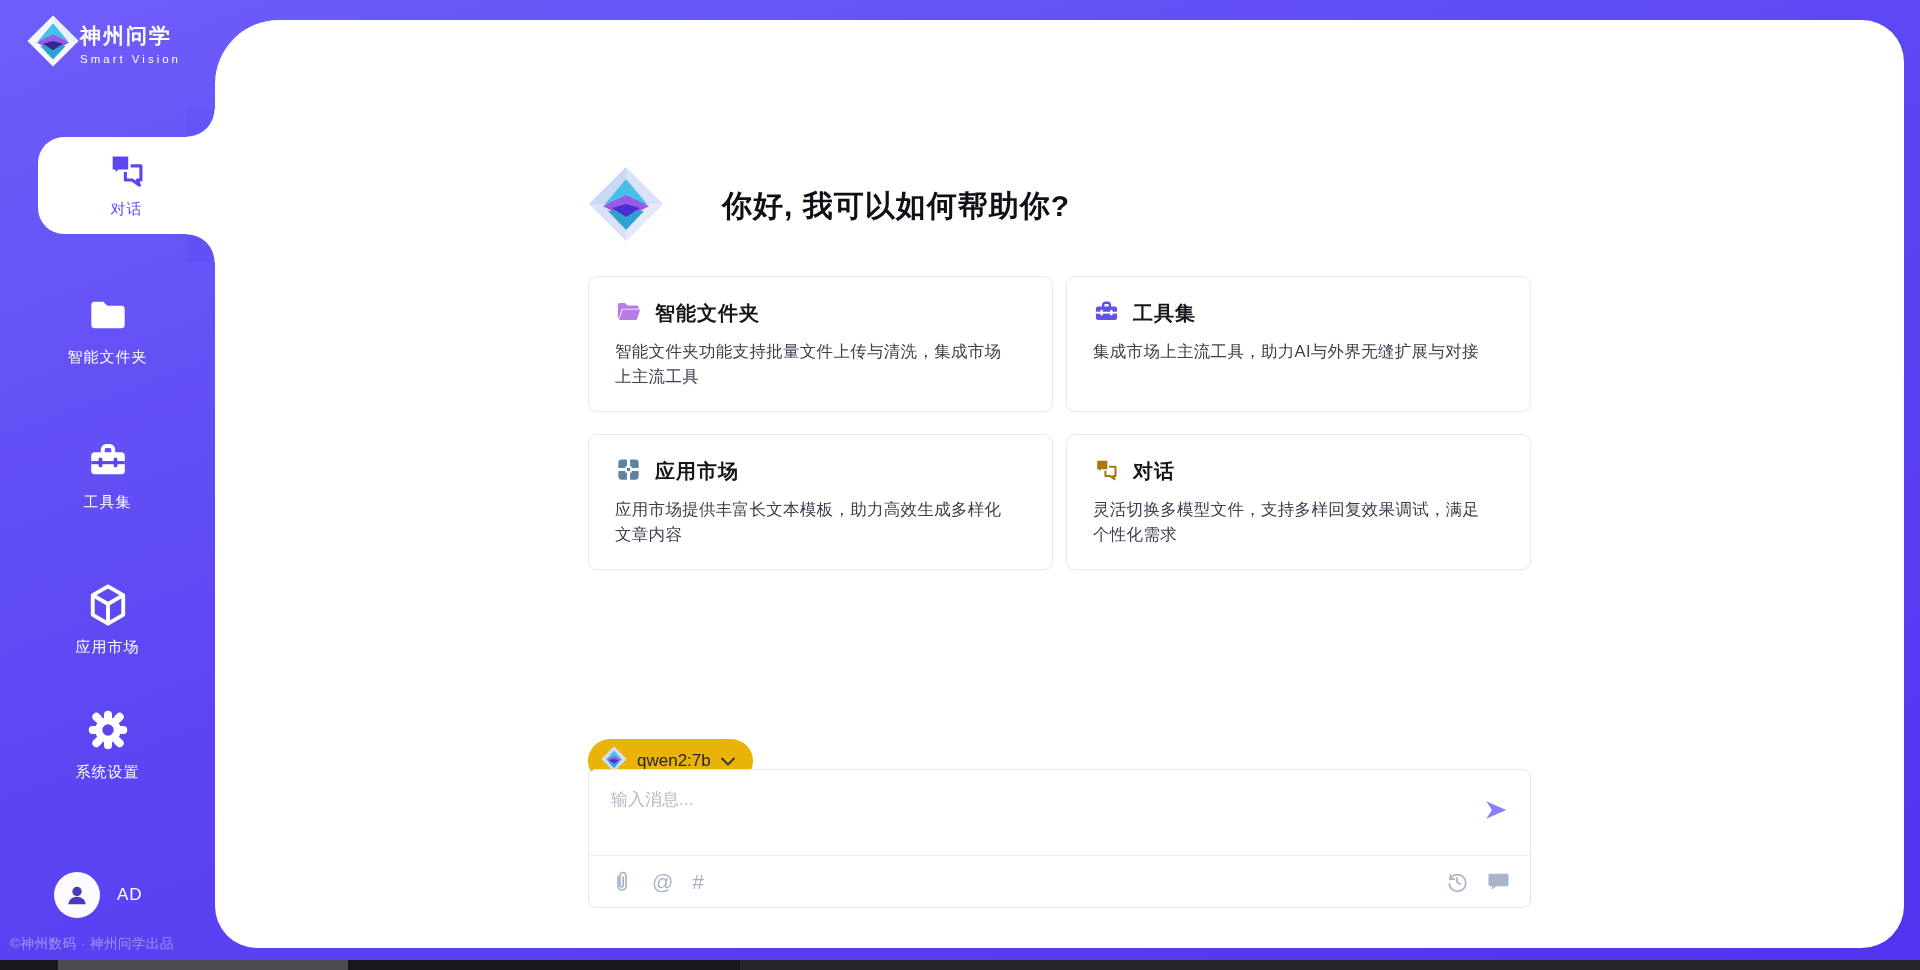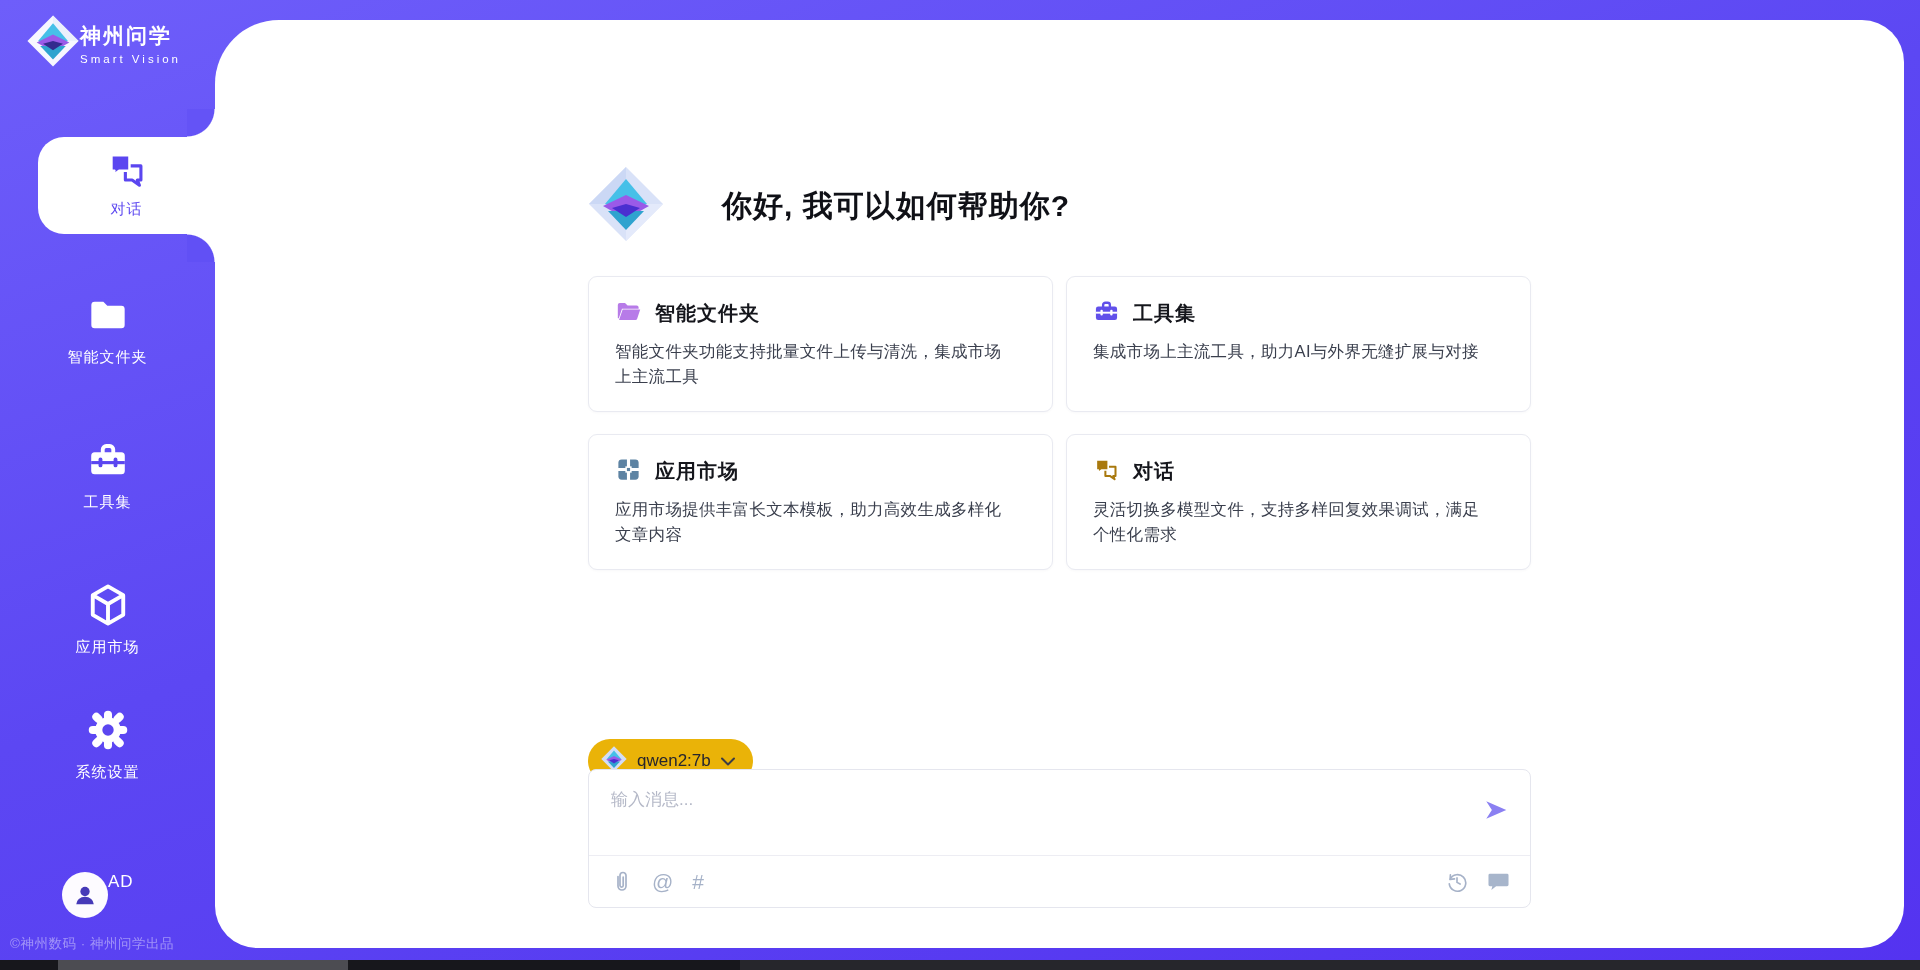--- a/index.html
+++ b/index.html
@@ -42,21 +42,21 @@
   }
   .tab-active::before {
     content:""; position:absolute; top:-28px; right:0; width:28px; height:28px;
     background:radial-gradient(circle 28px at 0 0,#6453F6 96%,#ffffff 100%);
   }
   .tab-active::after {
     content:""; position:absolute; bottom:-28px; right:0; width:28px; height:28px;
     background:radial-gradient(circle 28px at 0 100%,#6150F5 96%,#ffffff 100%);
   }
 
-  .user-row { position:absolute; top:872px; left:62px; display:flex; }
+  .user-row { position:absolute; top:872px; left:54px; display:flex; align-items:center; gap:17px; }
   .avatar { width:46px; height:46px; border-radius:50%; background:#fdfbff; display:flex; align-items:center; justify-content:center; }
   .user-name { color:#fff; font-size:17px; letter-spacing:1px; }
   .sidebar-footer { position:absolute; top:935px; left:10px; width:205px; color:rgba(255,255,255,0.42); font-size:13.5px; letter-spacing:0.5px; }
 
   
   .greeting { position:absolute; top:146px; left:0; display:flex; align-items:center; gap:22px; }
   .greeting h1 { font-size:30px; font-weight:700; color:#0f1016; letter-spacing:1px;margin-left:36px; }
 
   
   .cards { position:absolute; top:256px; left:0; right:0; display:grid; grid-template-columns:1fr 1fr; column-gap:13px; row-gap:22px; }

